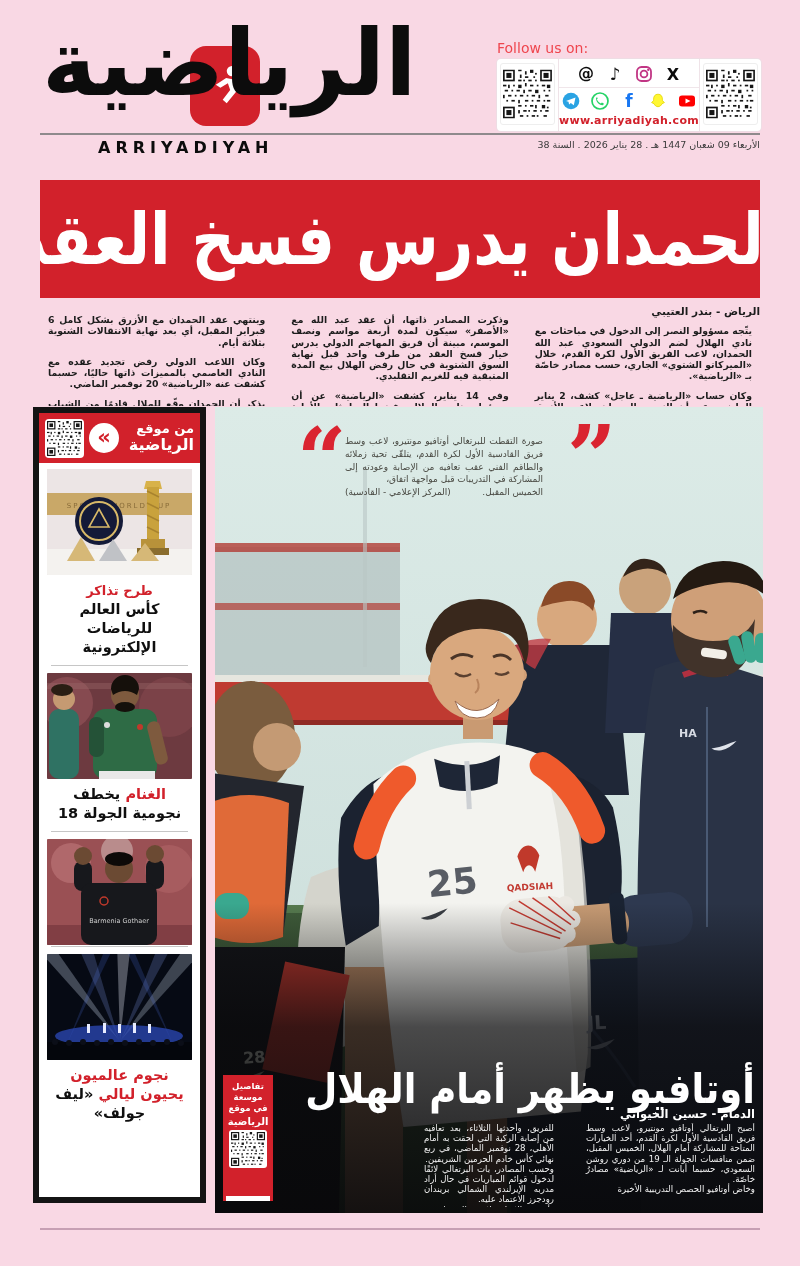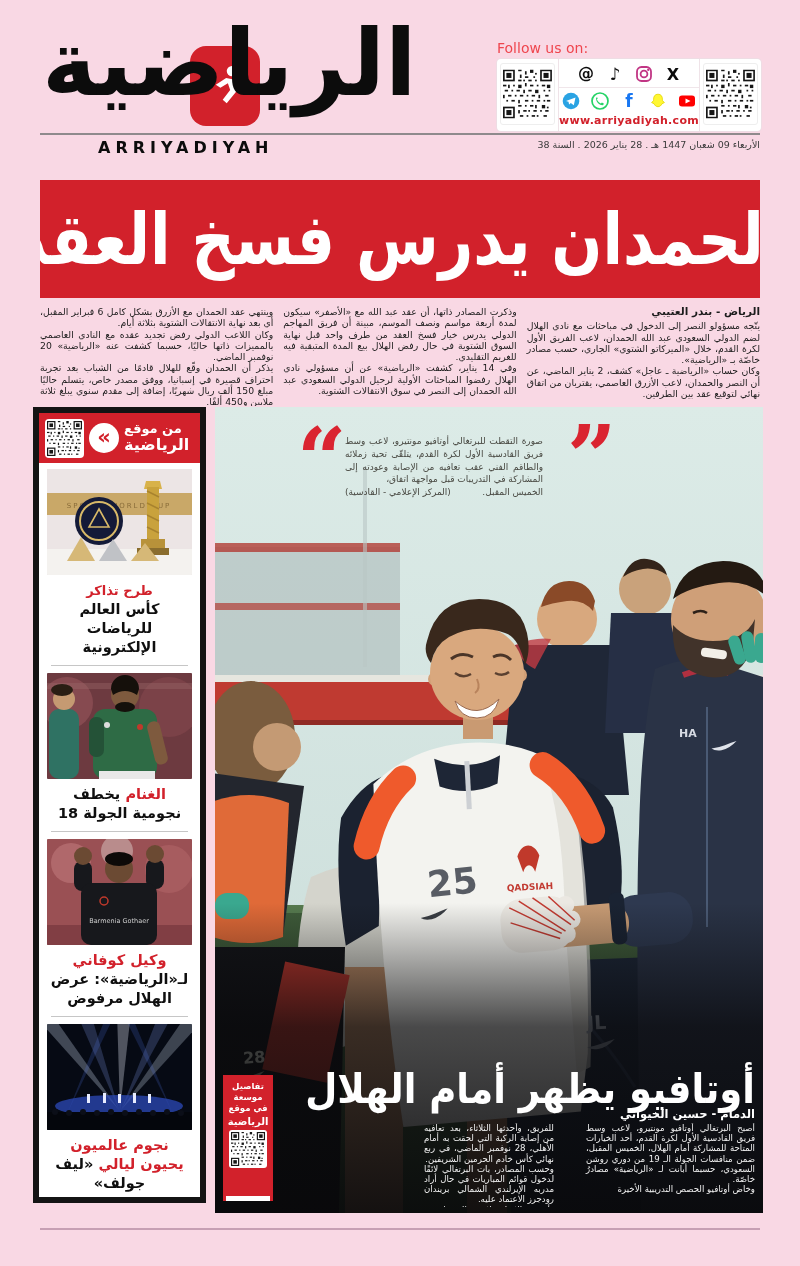--- a/index.html
+++ b/index.html
@@ -32,28 +32,28 @@
   .date-line{position:absolute;right:40px;top:139px;font-size:9.5px;color:#3a3a3a;direction:rtl;}
 
   
   .banner{position:absolute;left:40px;top:180px;width:720px;height:118px;background:var(--red);display:flex;align-items:center;justify-content:center;overflow:hidden;}
   .banner h1{margin:0;color:#fff;font-size:60px;font-weight:bold;transform:scaleY(1.18);white-space:nowrap;}
 
   
   .lead{position:absolute;left:40px;top:306px;width:720px;height:100px;direction:rtl;display:flex;gap:10px;overflow:hidden;}
   .lead .col{flex:1;font-size:9.3px;line-height:11.3px;text-align:justify;color:#1c1c1c;}
   .lead .byline{font-weight:bold;font-size:10.5px;margin:0 0 3px;}
-  .lead p{margin:0;}
+  .lead p{margin:8px;font-weight:bold;}
 
   
   .sidebar{position:absolute;left:33px;top:407px;width:173px;height:796px;background:#fff;border:6px solid #141414;}
   .sb-header{height:50px;background:var(--red);display:flex;align-items:center;padding:5px 6px;gap:5px;}
   .sb-qr{width:39px;height:39px;background:#fff;border-radius:4px;padding:2px;}
   .sb-circle{width:30px;height:30px;border-radius:50%;background:#fff;color:var(--red);display:flex;align-items:center;justify-content:center;font-size:21px;font-weight:bold;padding-bottom:3px;}
-  .sb-head-text{flex:1;text-align:left;color:#fff;line-height:1.1;}
+  .sb-head-text{flex:1;text-align:right;color:#fff;line-height:1.1;}
   .sb-head-text .l1{font-size:13px;font-weight:bold;}
   .sb-head-text .l2{font-size:16px;font-weight:bold;}
   .sb-item{padding:6px 8px 0;cursor:pointer;}
   .sb-img{height:106px;overflow:hidden;border-radius:1px;background:#ddd;}
   .sb-img svg{width:100%;height:100%;display:block;}
   .sb-title{text-align:center;font-weight:bold;font-size:14.5px;line-height:19px;color:#0f0f0f;padding:6px 2px 7px;direction:rtl;}
   .sb-title .red{color:var(--red);}
   .sb-item.first .red{display:block;font-size:13px;}
   .sb-div{border:none;border-top:1px solid #c6c6c6;margin:1px 12px;}
 
@@ -348,24 +348,20 @@
           <rect x="99" y="20" width="18" height="30" rx="8" fill="#17181c"></rect>
           <circle cx="36" cy="17" r="9" fill="#6b4a33"></circle>
           <circle cx="108" cy="15" r="9" fill="#6b4a33"></circle>
           <rect x="34" y="44" width="76" height="62" rx="10" fill="#17181c"></rect>
           <circle cx="72" cy="30" r="14" fill="#6b4a33"></circle>
           <ellipse cx="72" cy="20" rx="14" ry="7" fill="#0d0a08"></ellipse>
           <circle cx="57" cy="62" r="4" fill="none" stroke="#c0392b" stroke-width="1.5"></circle>
           <text x="72" y="84" text-anchor="middle" font-size="6.5" fill="#cfcfcf">Barmenia Gothaer</text>
         </svg>
       </div>
-      <div class="sb-title">
-        <span class="red">وكيل كوفاني</span>
-        <span class="blk">لـ«الرياضية»: عرض الهلال مرفوض</span>
-      </div>
     </div>
     <hr class="sb-div">
 
     <div class="sb-item">
       <div class="sb-img">
         <svg viewBox="0 0 145 106" preserveAspectRatio="xMidYMid slice">
           <rect width="145" height="106" fill="#060a14"></rect>
           <path d="M72 86 L-12 -8 L6 -8 Z" fill="rgba(220,235,255,.28)"></path>
           <path d="M72 86 L30 -10 L44 -10 Z" fill="rgba(140,170,255,.22)"></path>
           <path d="M73 86 L70 -12 L84 -12 Z" fill="rgba(235,242,255,.32)"></path>

